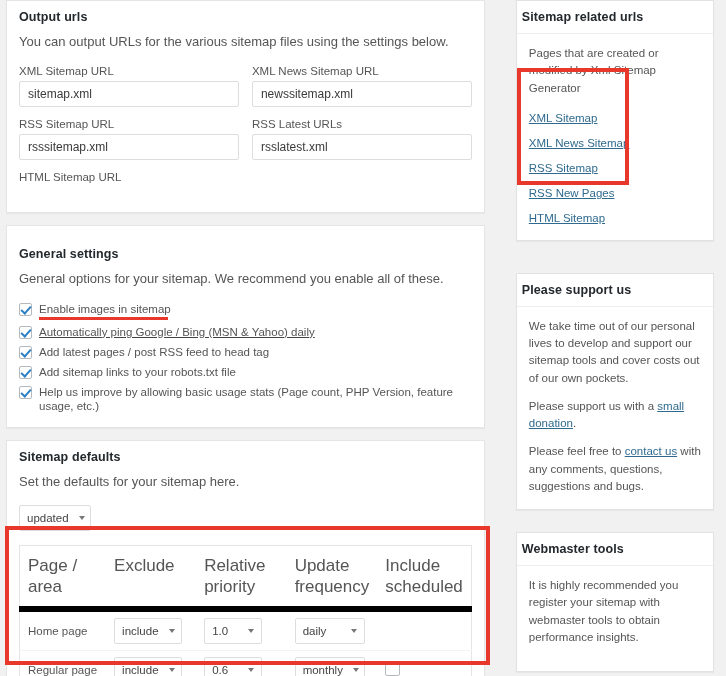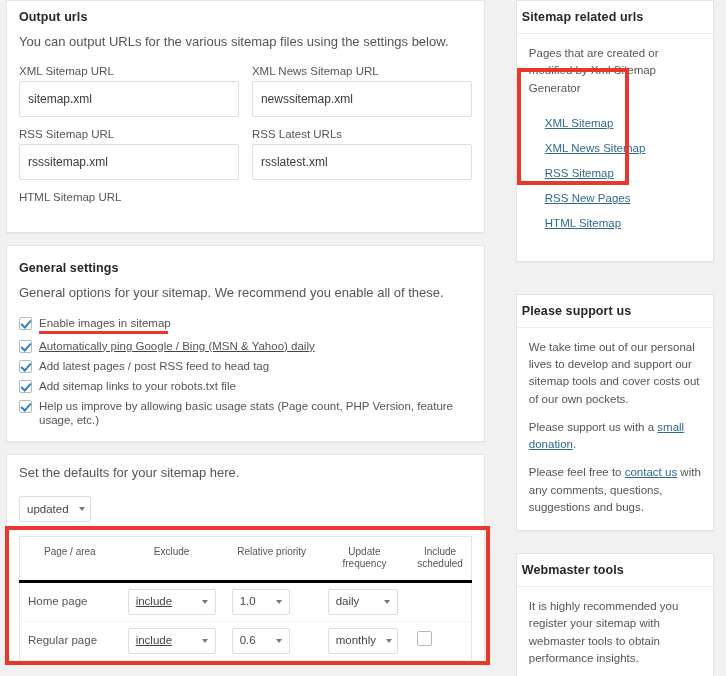--- a/index.html
+++ b/index.html
@@ -64,21 +64,21 @@
   }
   .field { margin-bottom: 11px; }
   .field-label {
     font-size: 11.5px;
     color: #555;
     display: block;
     margin-bottom: 4px;
   }
   .field input {
     width: 100%;
-    height: 36px;
+    height: 26px;
     border: 1px solid #ddd;
     border-radius: 2px;
     padding: 2px 8px;
     font-size: 12px;
     font-family: "Liberation Sans", sans-serif;
     color: #3a3a3a;
     background: #fff;
     outline: none;
   }
   .field-empty { visibility: hidden; }
@@ -158,64 +158,64 @@
   }
   .sel-updated { width: 72px; }
 
   table.defaults {
     width: 100%;
     border-collapse: collapse;
     border: 1px solid #e5e5e5;
     background: #fff;
   }
   table.defaults th {
-    text-align: center;
+    text-align: left;
     font-weight: normal;
-    font-size: 10px;
+    font-size: 17px;
     color: #555;
     padding: 9px 8px;
     vertical-align: top;
     line-height: 1.25;
-    border-bottom: 3px solid #000000;
+    border-bottom: 6px solid #000000;
   }
   table.defaults td {
     padding: 6px 8px;
     font-size: 11.5px;
     color: #555;
     vertical-align: middle;
     line-height: 1.25;
   }
   table.defaults tbody tr { border-bottom: 1px solid #f3f3f3; }
   .col-pa { width: 106px; }
   .col-ex { width: 94px; }
   .col-rp { width: 99px; }
   .col-uf { width: 90px; }
   .col-is { width: auto; }
-  .sel-ex { width: 88px; text-decoration: underline; }
+  .sel-ex { width: 68px; }
   .sel-rp { width: 58px; }
   .sel-uf { width: 70px; }
   .box-chk {
     width: 15px; height: 15px;
     border: 1px solid #b4b9be;
     border-radius: 2px;
     background: #fff;
     display: inline-block;
   }
 
   
   .side-text {
     font-size: 11.5px;
     color: #555;
     line-height: 1.5;
     margin: 0 0 11px 0;
   }
   .side-text:last-child { margin-bottom: 0; }
   .linklist {
     list-style: none;
-    margin: 16px; padding: 0;
+    margin: 0; padding: 0;
   }
   .linklist li { margin-bottom: 7px; }
   .linklist li:last-child { margin-bottom: 0; }
   a.lnk {
     color: #2f6a8e;
     font-size: 11.5px;
     text-decoration: underline;
     cursor: pointer;
   }
   .inline-lnk {
@@ -265,21 +265,21 @@
           </div>
           <div class="field">
             <label class="field-label">HTML Sitemap URL</label>
           </div>
           <div class="field field-empty"></div>
         </div>
       </div>
     </section>
 
     <section class="panel panel-main">
-      <div class="panel-body" style="padding-top:15px;">
+      <div class="panel-body" style="padding-top:21px;">
         <div class="panel-title" style="border:0;padding:0 0 9px 0;">General settings</div>
         <p class="intro">General options for your sitemap. We recommend you enable all of these.</p>
 
         <div class="chk-row">
           <span class="chk checked"></span>
           <span class="chk-label">Enable images in sitemap</span>
           <span class="underline-red"></span>
         </div>
         <div class="chk-row" style="margin-top:9px;text-decoration:underline;">
           <span class="chk checked"></span>
@@ -295,20 +295,21 @@
         </div>
         <div class="chk-row" style="margin-bottom:0;">
           <span class="chk checked"></span>
           <span class="chk-label">Help us improve by allowing basic usage stats (Page count, PHP Version, feature usage, etc.)</span>
         </div>
       </div>
     </section>
 
     <section class="panel panel-main" style="margin-bottom:0;">
       <div class="panel-body" style="padding-top:9px;padding-bottom:0;">
+        <div class="panel-title" style="border:0;padding:0 0 9px 0;">Sitemap defaults</div>
         <p class="intro">Set the defaults for your sitemap here.</p>
 
         <div class="date-row">
           <span class="sel sel-updated">
             <span class="cv">updated</span>
             <span class="caret"></span>
           </span>
         </div>
 
         <table class="defaults">

